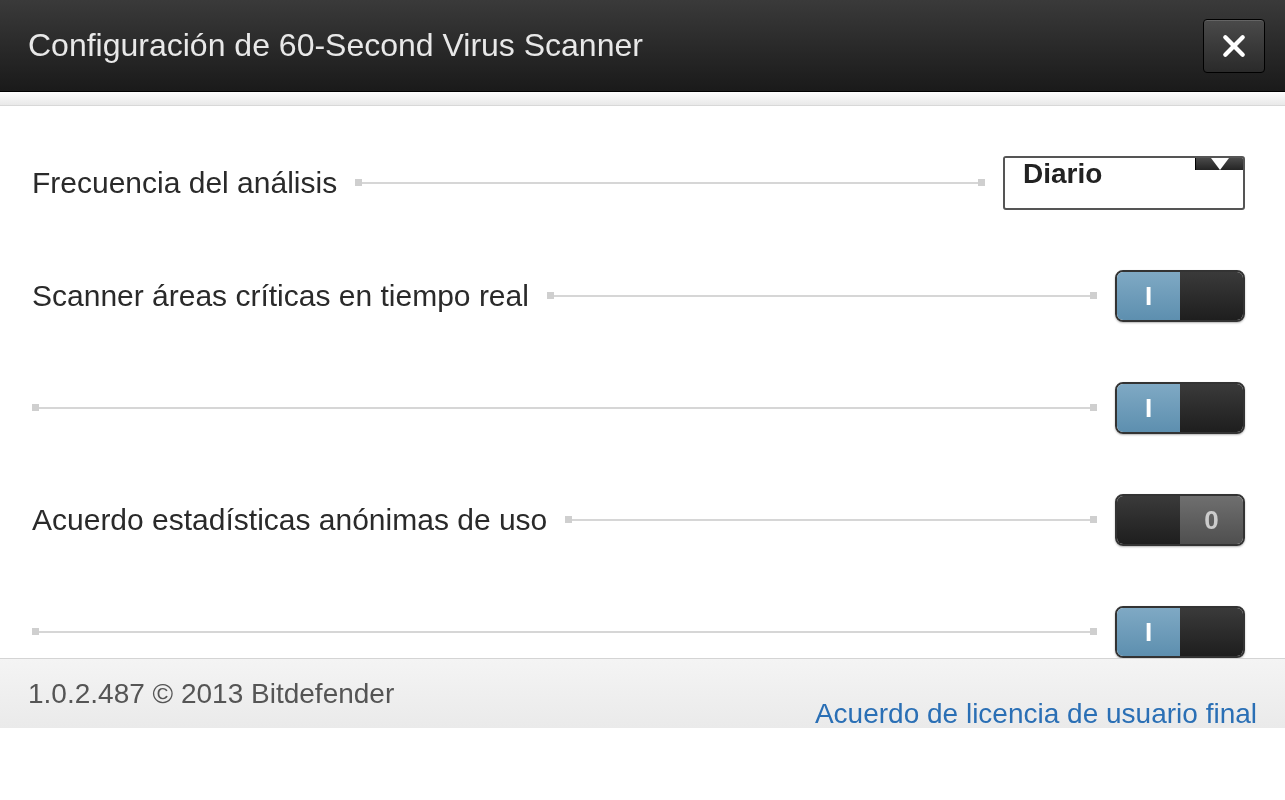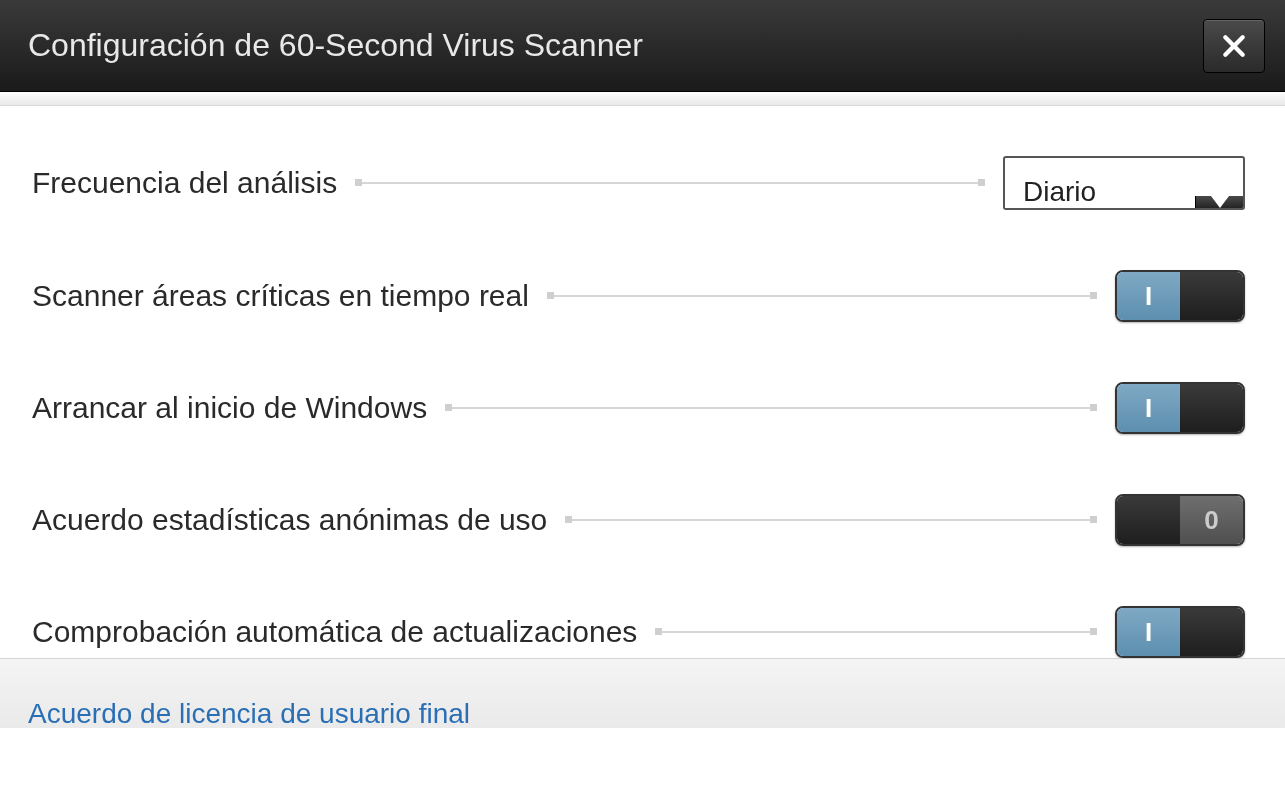--- a/index.html
+++ b/index.html
@@ -42,23 +42,24 @@
     border-bottom: 2px solid #d6d6d6;
     position: relative;
   }
   .dotted-line::before, .dotted-line::after {
     content: ""; position: absolute; width: 7px; height: 7px;
     background: #cfcfcf; top: -3px;
   }
   .dotted-line::before { left: 0; }
   .dotted-line::after { right: 0; }
   .select-wrap {
-    display: flex; align-items: flex-end;
+    display: flex; align-items: flex-start;
     border: 2px solid #555; border-radius: 3px; overflow: hidden;
     height: 54px;
+    font-weight: bold;
   }
   .select-val {
     background: #fff; padding: 0 18px;
     font-size: 28px; color: #222; display: flex; align-items: center;
     min-width: 190px;
   }
   .select-btn {
     width: 48px;
     background: linear-gradient(to bottom, #4a4a4a, #242424);
     border-left: 1px solid #000;
@@ -121,45 +122,44 @@
     <div class="row">
       <div class="row-label">Scanner áreas críticas en tiempo real</div>
       <div class="dotted-line"></div>
       <div class="toggle on">
         <div class="half left">I</div>
         <div class="half right"></div>
       </div>
     </div>
 
     <div class="row">
-      <div class="row-label">Arrancar al inicio de Windows</div>
       <div class="dotted-line"></div>
       <div class="toggle on">
         <div class="half left">I</div>
         <div class="half right"></div>
       </div>
     </div>
 
     <div class="row">
       <div class="row-label">Acuerdo estadísticas anónimas de uso</div>
       <div class="dotted-line"></div>
       <div class="toggle off">
         <div class="half left"></div>
         <div class="half right">0</div>
       </div>
     </div>
 
     <div class="row">
-      <div class="row-label">Comprobación automática de actualizaciones</div>
       <div class="dotted-line"></div>
       <div class="toggle on">
         <div class="half left">I</div>
         <div class="half right"></div>
       </div>
     </div>
 
   </div>
 
   <div class="footer">
+    <div class="footer-left">1.0.2.487 © 2013 Bitdefender</div>
     <div class="footer-link">Acuerdo de licencia de usuario final</div>
   </div>
 
 </div>
 
 </body></html>

